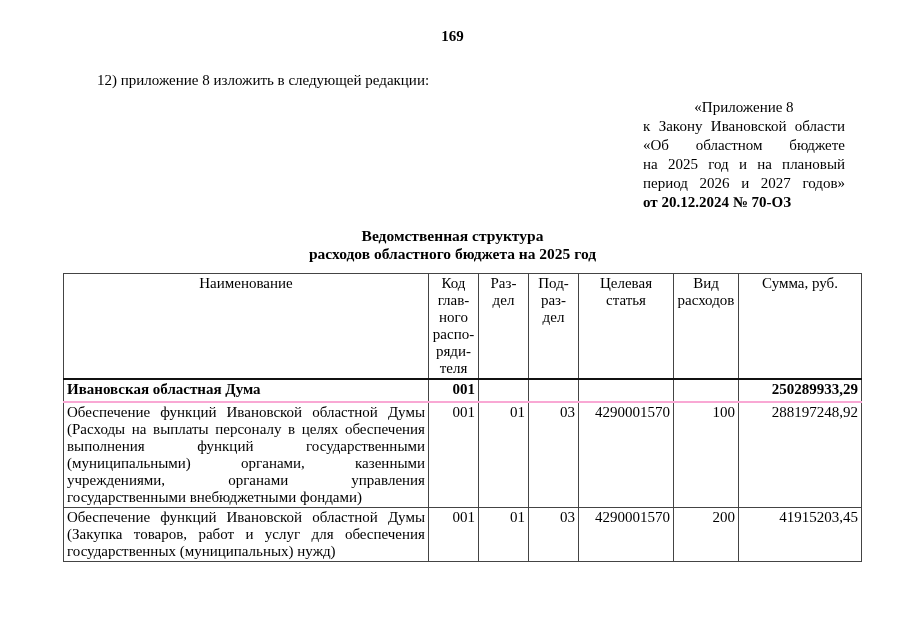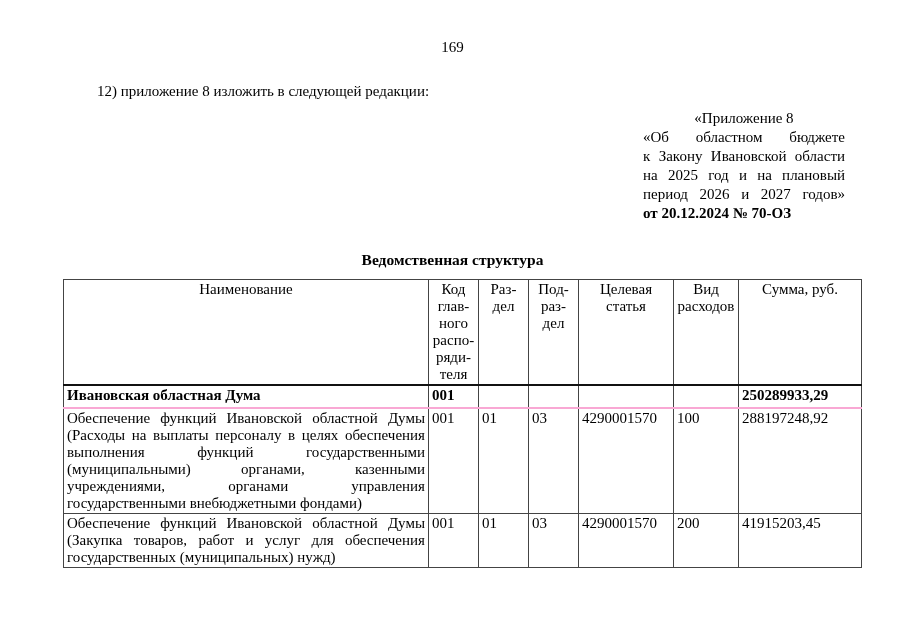--- a/index.html
+++ b/index.html
@@ -7,38 +7,39 @@
     width: 905px;
     height: 640px;
     background: #ffffff;
     color: #000000;
     font-family: "Liberation Serif", serif;
     font-size: 15px;
     overflow: hidden;
   }
   .page-number {
     text-align: center;
-    padding-top: 38px;
+    padding-top: 27px;
     line-height: 18px;
+    font-weight: bold;
   }
   .intro {
     margin: 26px 60px 8px 63px;
     text-indent: 34px;
     line-height: 19px;
   }
   .appendix-ref {
     width: 202px;
     margin: 2px 60px 0 auto;
     line-height: 19px;
   }
   .appendix-ref .line-center { text-align: center; }
   .appendix-ref .line-just  { text-align: justify; text-align-last: justify; }
   .appendix-ref .line-left  { text-align: left; font-weight: bold; }
   .doc-title {
-    margin-top: 28px;
+    margin-top: 15px;
     text-align: center;
     font-weight: bold;
     font-size: 15.5px;
     line-height: 18px;
   }
   table.budget {
     border-collapse: collapse;
     table-layout: fixed;
     width: 798px;
     margin: 10px 0 0 63px;
@@ -53,47 +54,48 @@
   }
   table.budget th {
     font-weight: normal;
     white-space: pre-line;
     height: 99px;
   }
   td.cell-name {
     text-align: justify;
     padding: 1px 5px;
   }
-  td.cell-num { text-align: left; margin-top: 48px; }
+  td.cell-num { text-align: right; margin-top: 48px; }
   tr.row-summary td {
     font-weight: bold;
     border-top: 2px solid #111111;
     border-bottom: 2px solid #f9a8d4;
     height: 19px;
   }
   tr.row-summary td.cell-name { text-align: left; }
 </style>
 </head>
 <body>
 
 <div class="page-number">169</div>
 
 <p class="intro">12) приложение 8 изложить в следующей редакции:</p>
 
 <div class="appendix-ref">
   <div class="line-center">«Приложение 8</div>
+  <div class="line-just">к Закону Ивановской области</div>
   <div class="line-just">«Об областном бюджете</div>
-  <div class="line-just">к Закону Ивановской области</div>
   <div class="line-just">на 2025 год и на плановый</div>
   <div class="line-just">период 2026 и 2027 годов»</div>
   <div class="line-left">от 20.12.2024 № 70-ОЗ</div>
 </div>
 
 <div class="doc-title">
   <div>Ведомственная структура</div>
+  <div>расходов областного бюджета на 2025 год</div>
 </div>
 
 <table class="budget">
   <colgroup>
     <col style="width:365px">
       <col style="width:50px">
       <col style="width:50px">
     <col style="width:50px">
       <col style="width:95px">
       <col style="width:65px">

